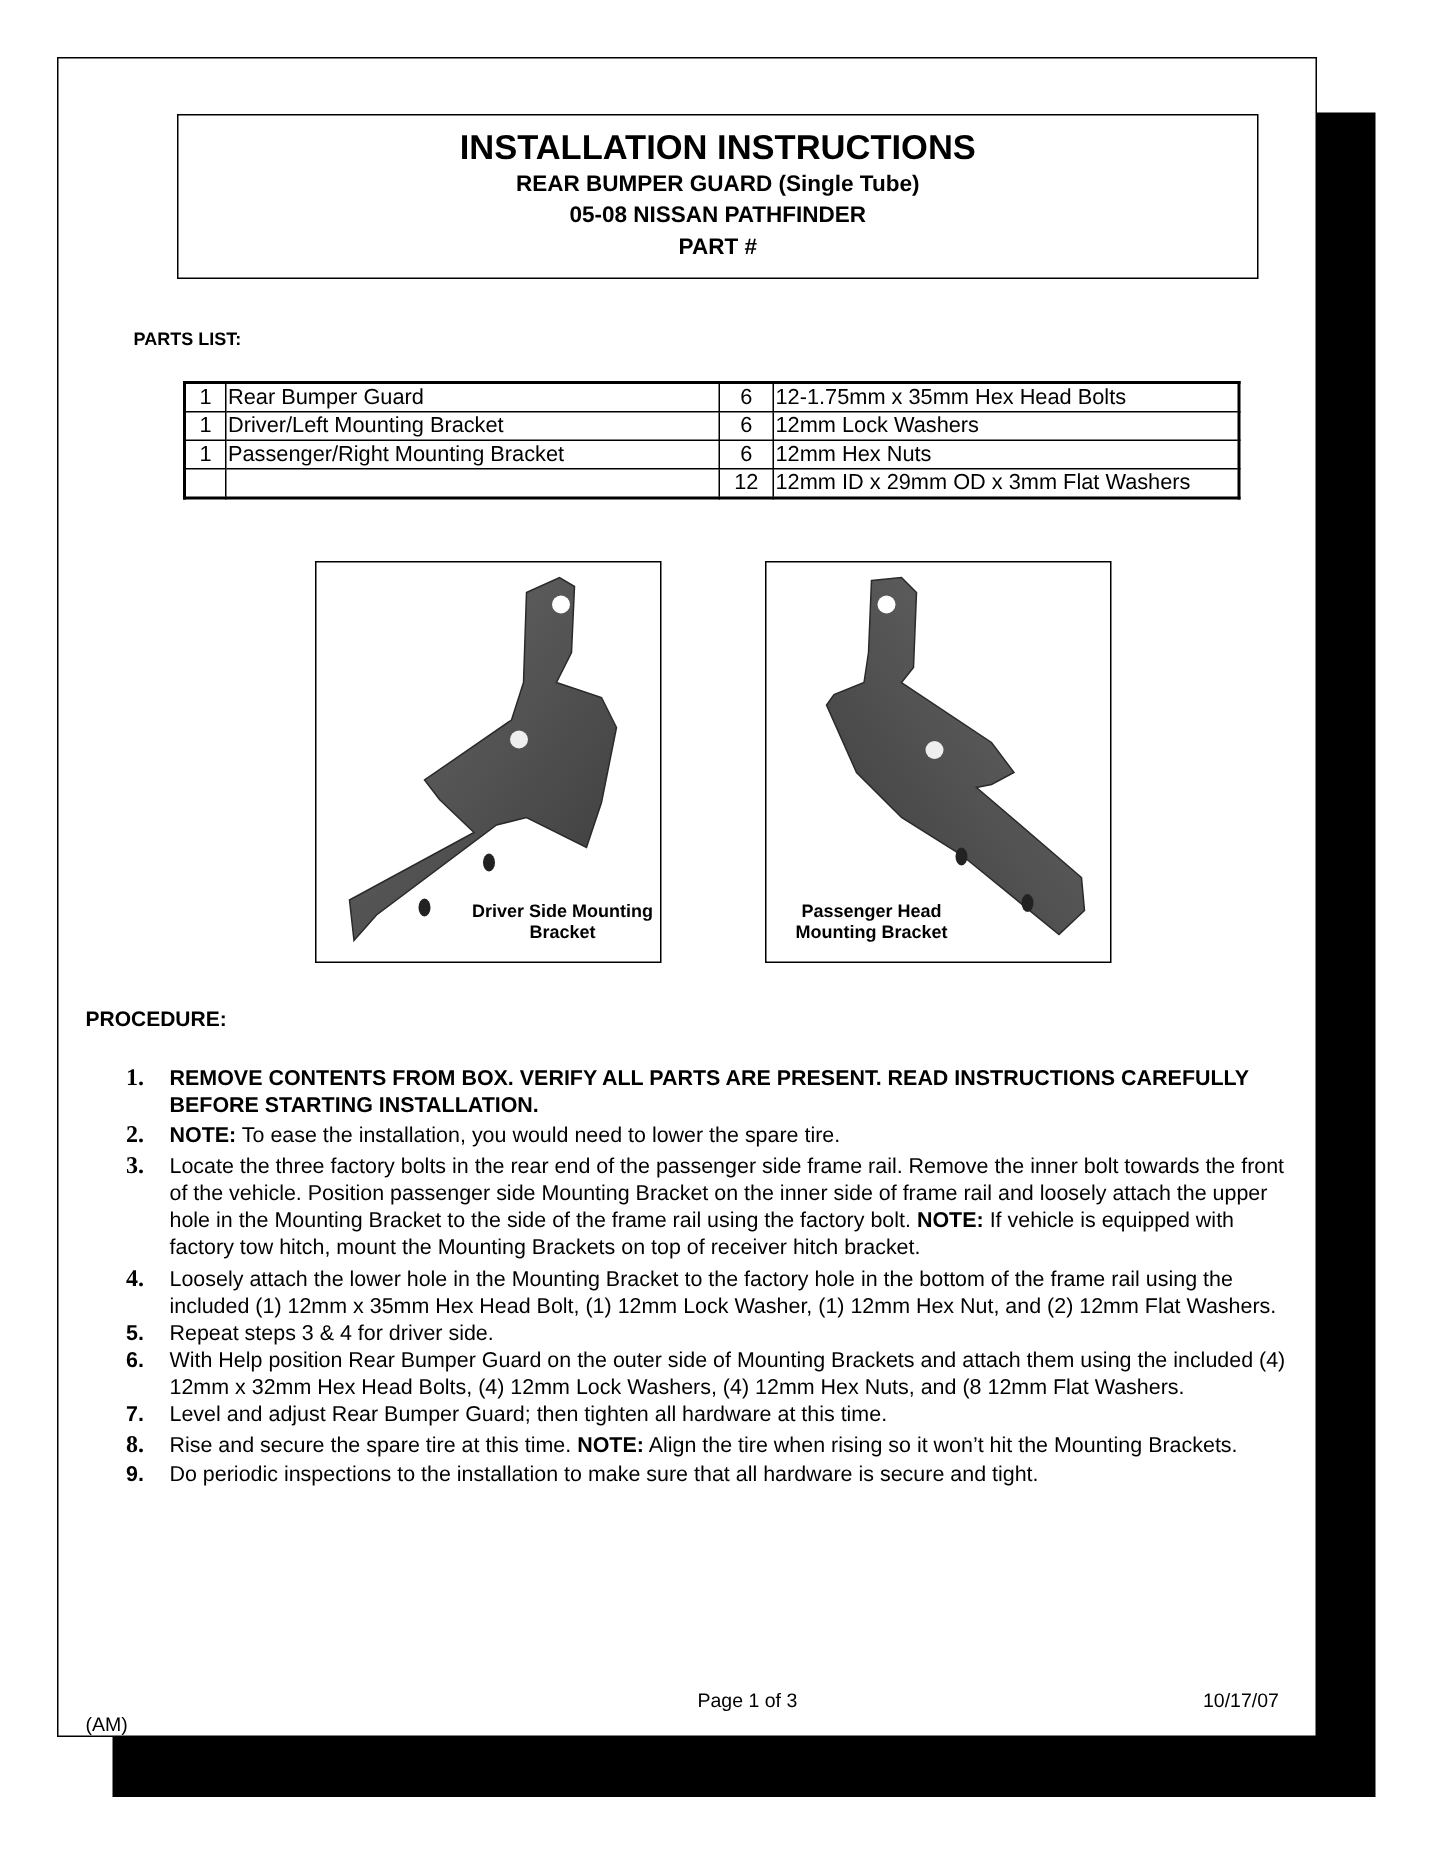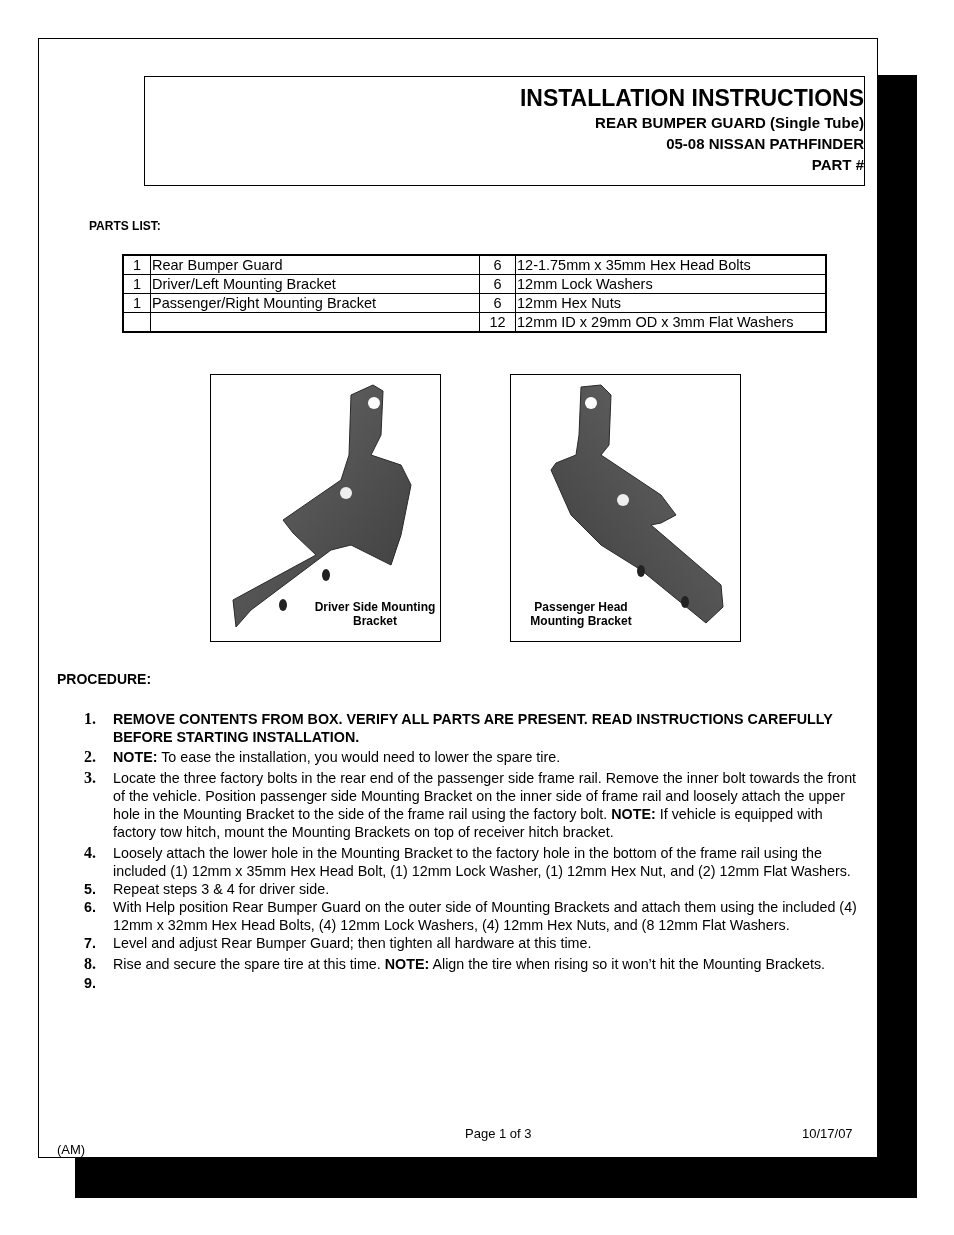--- a/index.html
+++ b/index.html
@@ -1,22 +1,22 @@
 <!DOCTYPE html>
 <html><head>
 <meta charset="utf-8">
 <style>
   html, body { margin:0; padding:0; background:#fff; }
   body { width:954px; height:1235px; position:relative; overflow:hidden;
          font-family:"Liberation Sans", sans-serif; color:#000; }
   .shadow { position:absolute; left:75px; top:75px; width:842px; height:1123px; background:#000; }
   .page { position:absolute; left:38px; top:38px; width:840px; height:1120px; background:#fff;
           border:1px solid #000; box-sizing:border-box; }
-  .title-box { position:absolute; left:105px; top:37px; width:721px; height:110px;
-               border:1px solid #000; box-sizing:border-box; text-align:right; }
+  .title-box { position:absolute; left:79px; top:37px; width:721px; height:110px;
+               border:1px solid #000; box-sizing:border-box; text-align:center; }
   .title-box .t1 { font-weight:bold; font-size:23px; margin-top:8px; line-height:27px; }
   .title-box .t2 { font-weight:bold; font-size:15px; line-height:21px; }
   .parts-heading { position:absolute; left:50px; top:180px; font-weight:bold; font-size:12px; }
   table.parts { position:absolute; left:83px; top:215px; width:705px; border-collapse:collapse;
                 border:2px solid #000; font-size:14.5px; }
   table.parts td { border:1px solid #000; padding:0 1px; height:18px; line-height:18px; white-space:nowrap; }
   table.parts td.qty { text-align:center; width:24px; }
   table.parts td.desc1 { width:326px; }
   table.parts td.qty2 { text-align:center; width:33px; }
   .photo { position:absolute; top:335px; width:231px; height:268px; border:1px solid #000;
@@ -148,19 +148,20 @@
     <li>
       <span class="num">7.</span>
       <span>Level and adjust Rear Bumper Guard; then tighten all hardware at this time.</span>
     </li>
     <li style="margin-top:3px;">
       <span class="num serif">8.</span>
       <span>Rise and secure the spare tire at this time. </span><b>NOTE:</b><span> Align the tire when rising so it won’t hit the Mounting Brackets.</span>
     </li>
     <li style="margin-top:1px;">
       <span class="num">9.</span>
+      <span>Do periodic inspections to the installation to make sure that all hardware is secure and tight.</span>
     </li>
   </ol>
 
   <div class="footer-page">Page 1 of 3</div>
   <div class="footer-date">10/17/07</div>
   <div class="footer-am">(AM)</div>
 </div>
 
 </body></html>

